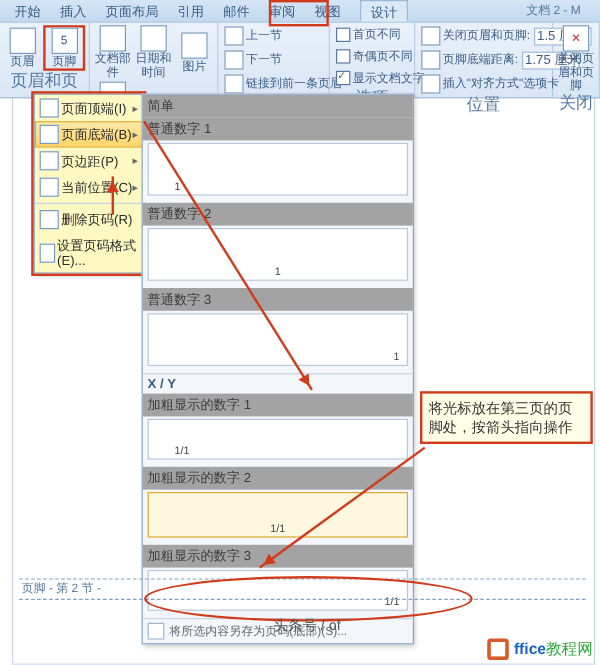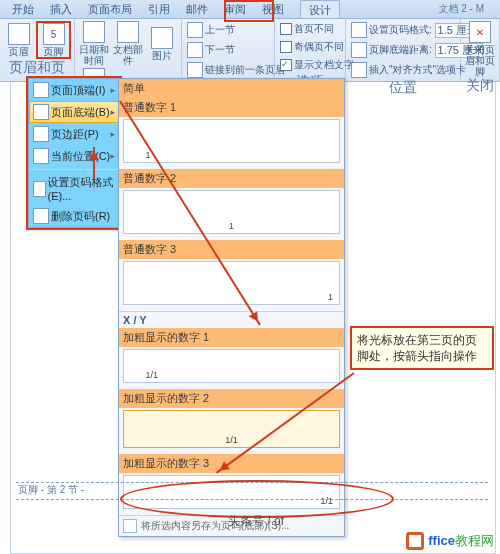--- a/index.html
+++ b/index.html
@@ -10,27 +10,27 @@
   .ribbon { display:flex; background:linear-gradient(#eaf1fb,#d9e6f5); height:62px; border-bottom:1px solid #9ab8d8; }
   .group { border-right:1px solid #b8cde4; padding:2px 3px; display:flex; flex-direction:column; justify-content:space-between; }
   .group-label { text-align:center; font-size:14px; color:#5678a0; }
   .group-body { display:flex; gap:2px; flex:1; }
   .big-btn { display:flex; flex-direction:column; align-items:center; justify-content:center; width:32px; font-size:10px; color:#3b5b85; text-align:center; line-height:1.1; }
   .big-btn.hl { border:2px solid #d13a1a; }
   .icon-box { width:20px; height:20px; background:#fff; border:1px solid #7a9bc0; display:flex; align-items:center; justify-content:center; margin-bottom:1px; }
   .icon-sm { width:14px; height:14px; background:#fff; border:1px solid #7a9bc0; display:inline-block; vertical-align:middle; margin-right:2px; }
   .row-btn { font-size:10px; color:#3b5b85; white-space:nowrap; padding:1px 2px; }
   .doc-title { position:absolute; right:16px; top:2px; font-size:10px; color:#5678a0; }
-  .dropdown { position:absolute; left:28px; top:78px; background:#7dd3fc; border:1px solid #8aa7c8; width:90px; box-shadow:2px 2px 4px rgba(0,0,0,.2); outline:2px solid #d13a1a; }
+  .dropdown { position:absolute; left:28px; top:78px; background:#fef9c3; border:1px solid #8aa7c8; width:90px; box-shadow:2px 2px 4px rgba(0,0,0,.2); outline:2px solid #d13a1a; }
   .dropdown .mi { padding:3px 4px; font-size:11px; color:#2b2b2b; display:flex; align-items:center; }
   .dropdown .mi.hover { background:linear-gradient(#ffe9a6,#ffd46a); border:1px solid #e0a82f; padding:2px 3px; }
   .dropdown .mi .arr { margin-left:auto; font-size:9px; color:#666; }
   .dropdown .sep { height:1px; background:#c7d4e6; margin:2px 0; }
   .gallery { position:absolute; left:118px; top:78px; width:225px; background:#f3f6fb; border:1px solid #8aa7c8; box-shadow:2px 2px 4px rgba(0,0,0,.2); }
-  .gallery .section { padding:2px 4px; font-size:11px; color:#3b3b3b; background:#fdba74; }
+  .gallery .section { padding:2px 4px; font-size:11px; color:#3b3b3b; background:#a3a3a3; }
   .gallery .thumb { margin:2px 4px 6px; border:1px solid #b8c7db; background:#fff; height:32px; position:relative; }
   .gallery .thumb.tall { height:42px; }
   .gallery .thumb.sel { border:1px solid #e0a82f; background:#fff7df; height:36px; }
   .gallery .thumb .pn { position:absolute; left:50%; bottom:2px; transform:translateX(-50%); font-size:9px; color:#444; }
   .gallery .xy { padding:2px 4px; font-size:11px; color:#3b5b85; font-weight:bold; border-top:1px solid #c7d4e6; }
   .gallery .foot { display:flex; align-items:center; padding:3px 4px; border-top:1px solid #c7d4e6; font-size:10px; color:#666; }
   .gallery .foot .ic { width:12px;height:12px;border:1px solid #9ab8d8;background:#fff;margin-right:4px;}
   .page { position:absolute; left:10px; top:78px; right:4px; bottom:0; background:#fff; border:1px solid #c7d4e6; z-index:-1; }
   .callout { position:absolute; right:6px; top:326px; width:130px; background:#ffffe8; border:2px solid #d13a1a; padding:4px 5px; font-size:12px; color:#333; line-height:1.35; }
   .footer-bar { position:absolute; left:16px; bottom:54px; right:12px; height:16px; border-top:1px dashed #7fa0c5; border-bottom:1px dashed #7fa0c5; font-size:10px; color:#5678a0; padding:0 2px; }
@@ -76,25 +76,25 @@
           <div class="icon-box">5</div>
           <span>页脚</span>
         </div>
     </div>
     <div class="group-label">页眉和页脚</div>
   </div>
   <div class="group" style="width:124px">
     <div class="group-body" style="flex-wrap:wrap">
       <div class="big-btn">
           <div class="icon-box"></div>
+          <span>文档部件</span>
+        </div>
+      <div class="big-btn">
+          <div class="icon-box"></div>
           <span>日期和时间</span>
-        </div>
-      <div class="big-btn">
-          <div class="icon-box"></div>
-          <span>文档部件</span>
         </div>
       <div class="big-btn">
           <div class="icon-box"></div>
           <span>图片</span>
         </div>
       <div class="big-btn">
           <div class="icon-box"></div>
           <span>剪贴画</span>
         </div>
     </div>
@@ -111,21 +111,21 @@
   <div class="group" style="width:64px">
     <div class="group-body" style="flex-direction:column">
       <div class="row-btn"><span class="chk"></span><span>首页不同</span></div>
       <div class="row-btn"><span class="chk"></span><span>奇偶页不同</span></div>
       <div class="row-btn"><span class="chk on"></span><span>显示文档文字</span></div>
     </div>
     <div class="group-label">选项</div>
   </div>
   <div class="group" style="width:108px">
     <div class="group-body" style="flex-direction:column">
-      <div class="row-btn"><span class="icon-sm"></span><span>设置页码格式:</span> <span class="spin">1.5 厘米</span></div>
+      <div class="row-btn"><span class="icon-sm"></span><span>关闭页眉和页脚:</span> <span class="spin">1.5 厘米</span></div>
       <div class="row-btn"><span class="icon-sm"></span><span>页脚底端距离:</span> <span class="spin">1.75 厘米</span></div>
       <div class="row-btn"><span class="icon-sm"></span><span>插入"对齐方式"选项卡</span></div>
     </div>
     <div class="group-label">位置</div>
   </div>
   <div class="group" style="width:36px">
     <div class="group-body">
       <div class="big-btn">
           <div class="icon-box" style="color:#c33">✕</div>
           <span>关闭页眉和页脚</span>
@@ -154,25 +154,25 @@
       <span class="arr">▸</span>
     </div>
   <div class="mi">
       <span class="icon-sm"></span>
       <span>当前位置(C)</span>
       <span class="arr">▸</span>
     </div>
   <div class="sep"></div>
   <div class="mi">
       <span class="icon-sm"></span>
+      <span>删除页码(R)</span>
+    </div>
+  <div class="mi">
+      <span class="icon-sm"></span>
       <span>设置页码格式(E)...</span>
-    </div>
-  <div class="mi">
-      <span class="icon-sm"></span>
-      <span>删除页码(R)</span>
     </div>
 </div>
 
 <div class="gallery">
   <div class="section">简单</div>
   <div class="section">普通数字 1</div>
   <div class="thumb tall">
       <span class="pn" style="left:10%;transform:none">1</span>
     </div>
   <div class="section">普通数字 2</div>

